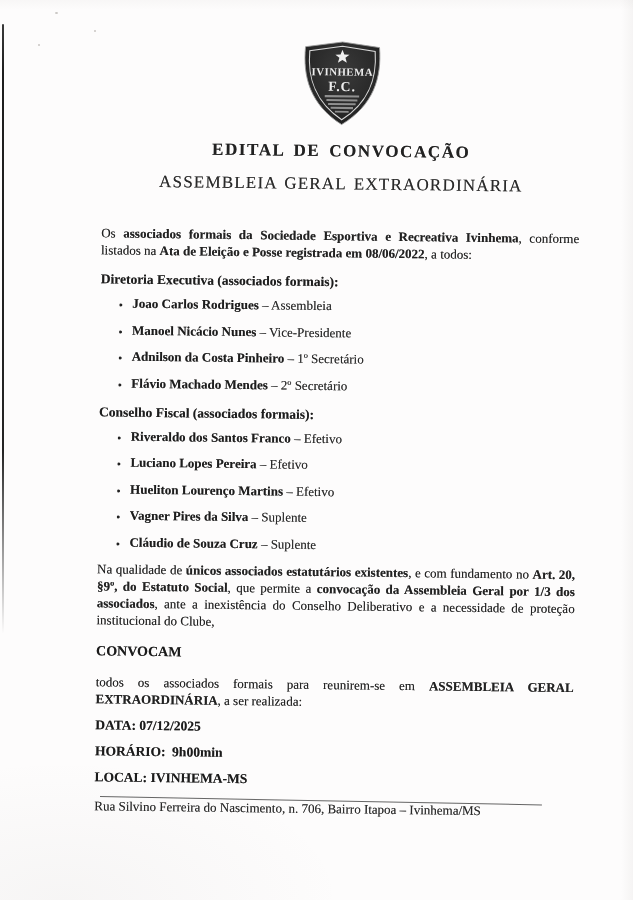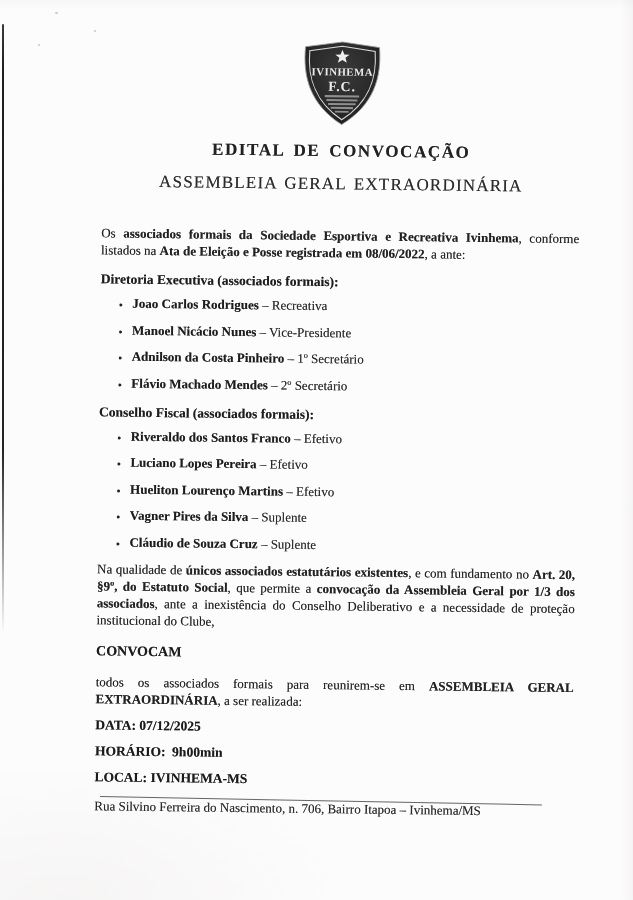--- a/index.html
+++ b/index.html
@@ -120,25 +120,25 @@
         <rect x="34" y="74" width="32" height="2.4" fill="#8f8f8f"></rect>
         <rect x="37" y="78.5" width="26" height="2.4" fill="#8f8f8f"></rect>
         <rect x="42" y="83" width="16" height="2.2" fill="#8f8f8f"></rect>
       </g>
     </svg>
   </div>
 
   <h1 class="doc-title">EDITAL DE CONVOCAÇÃO</h1>
   <h2 class="doc-subtitle">ASSEMBLEIA GERAL EXTRAORDINÁRIA</h2>
 
-  <p class="para intro"><span>Os </span><span class="b">associados formais da Sociedade Esportiva e Recreativa Ivinhema</span><span>, conforme listados na </span><span class="b">Ata de Eleição e Posse registrada em 08/06/2022</span><span>, a ante:</span></p>
+  <p class="para intro"><span>Os </span><span class="b">associados formais da Sociedade Esportiva e Recreativa Ivinhema</span><span>, conforme listados na </span><span class="b">Ata de Eleição e Posse registrada em 08/06/2022</span><span>, a todos:</span></p>
 
   <p class="section-heading">Diretoria Executiva (associados formais):</p>
   <ul class="member-list">
-    <li><span class="member-name">Joao Carlos Rodrigues</span> <span>– Recreativa</span></li>
+    <li><span class="member-name">Joao Carlos Rodrigues</span> <span>– Assembleia</span></li>
     <li><span class="member-name">Manoel Nicácio Nunes</span> <span>– Vice-Presidente</span></li>
     <li><span class="member-name">Adnilson da Costa Pinheiro</span> <span>– 1º Secretário</span></li>
     <li><span class="member-name">Flávio Machado Mendes</span> <span>– 2º Secretário</span></li>
   </ul>
 
   <p class="section-heading">Conselho Fiscal (associados formais):</p>
   <ul class="member-list">
     <li><span class="member-name">Riveraldo dos Santos Franco</span> <span>– Efetivo</span></li>
     <li><span class="member-name">Luciano Lopes Pereira</span> <span>– Efetivo</span></li>
     <li><span class="member-name">Hueliton Lourenço Martins</span> <span>– Efetivo</span></li>

